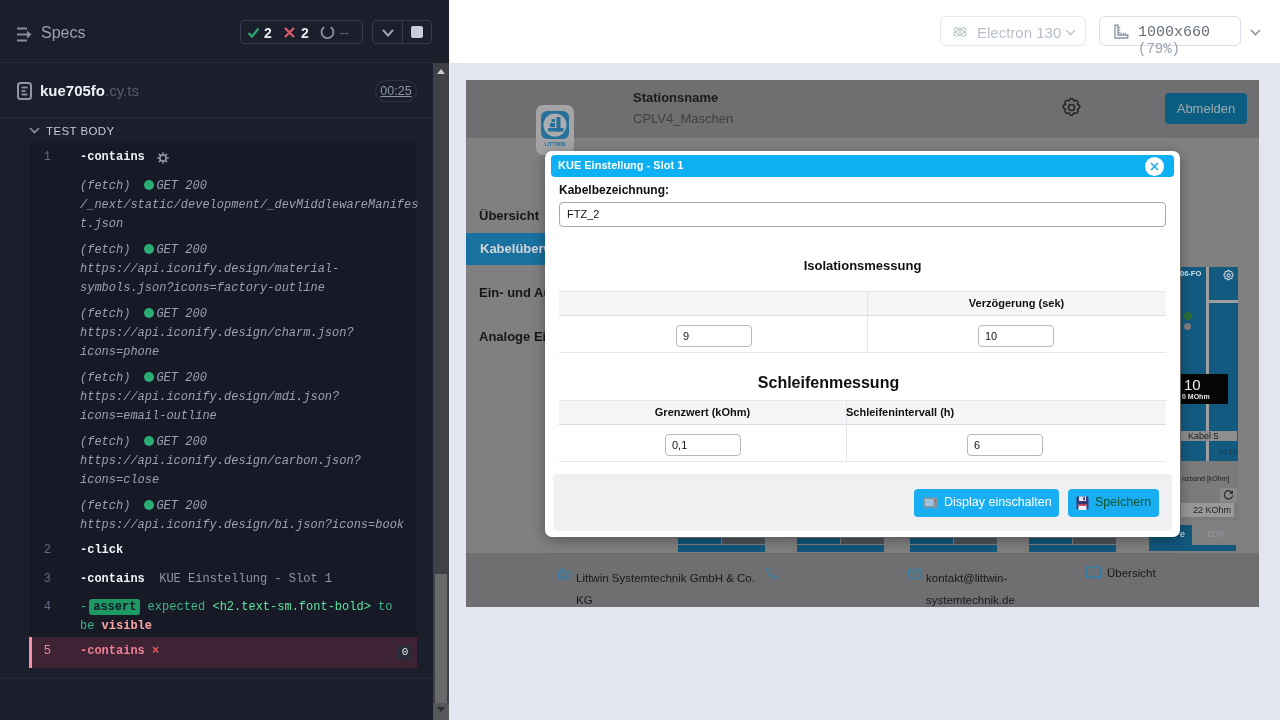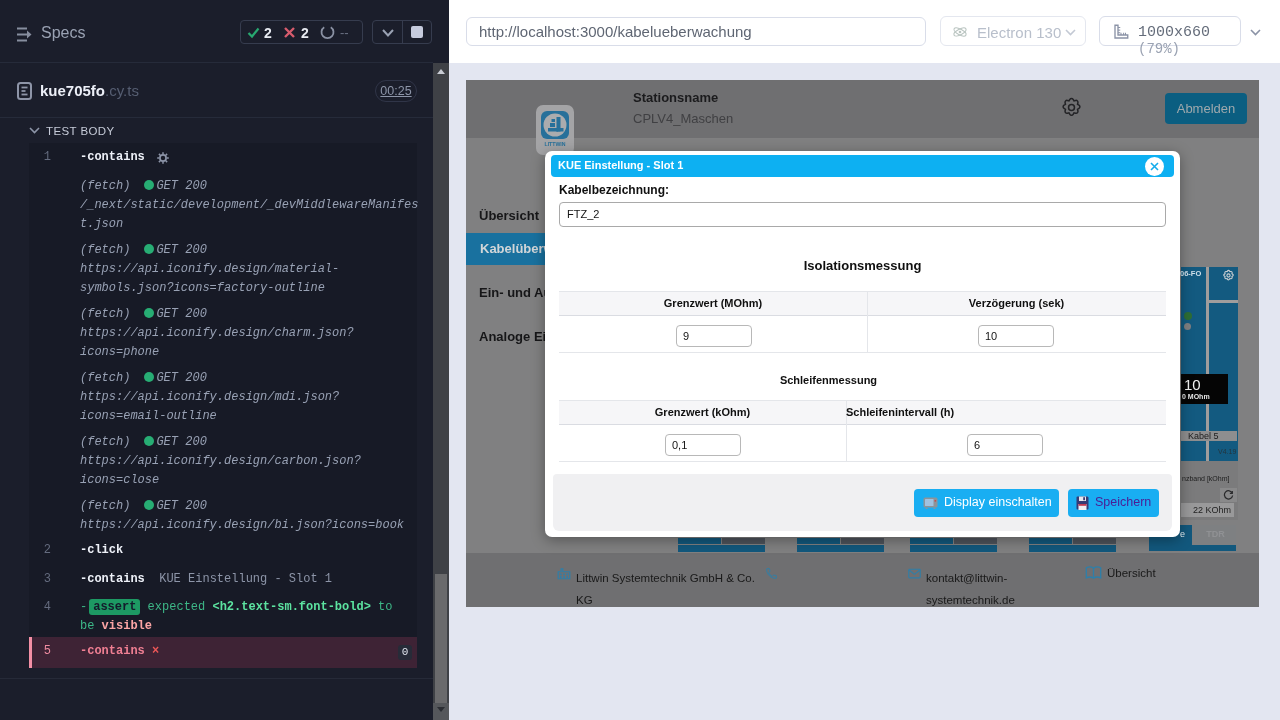--- a/index.html
+++ b/index.html
@@ -131,40 +131,39 @@
     <div class="cline fet" style="top:98px">(fetch)<span class="gdot"></span>GET 200<br>https://api.iconify.design/material-<br>symbols.json?icons=factory-outline</div>
     <div class="cline fet" style="top:162px">(fetch)<span class="gdot"></span>GET 200<br>https://api.iconify.design/charm.json?<br>icons=phone</div>
     <div class="cline fet" style="top:226px">(fetch)<span class="gdot"></span>GET 200<br>https://api.iconify.design/mdi.json?<br>icons=email-outline</div>
     <div class="cline fet" style="top:290px">(fetch)<span class="gdot"></span>GET 200<br>https://api.iconify.design/carbon.json?<br>icons=close</div>
     <div class="cline fet" style="top:354px">(fetch)<span class="gdot"></span>GET 200<br>https://api.iconify.design/bi.json?icons=book</div>
     <div class="lnum" style="top:398px">2</div>
     <div class="cline" style="top:398px"><span class="cmdname">-click</span></div>
     <div class="lnum" style="top:427px">3</div>
     <div class="cline" style="top:427px"><span class="cmdname">-contains</span>&nbsp;&nbsp;<span style="color:#8d95a8">KUE Einstellung - Slot 1</span></div>
     <div class="lnum" style="top:455px">4</div>
-    <div class="cline" style="top:455px;color:#3db787">-<span style="background:#1d9963;color:#141a2b;font-weight:bold;border-radius:3px;padding:1px 4px;margin-left:2px">assert</span> expected <span style="color:#5ce3a0;font-weight:bold">&lt;h2.text-sm.font-bold&gt;</span> to<br>be <span style="color:#fca5a5;font-weight:bold">visible</span></div>
+    <div class="cline" style="top:455px;color:#3db787">-<span style="background:#1d9963;color:#141a2b;font-weight:bold;border-radius:3px;padding:1px 4px;margin-left:2px">assert</span> expected <span style="color:#5ce3a0;font-weight:normal">&lt;h2.text-sm.font-bold&gt;</span> to<br>be <span style="color:#fca5a5;font-weight:bold">visible</span></div>
     <div id="failrow">
       <div class="lnum" style="top:5px;left:-3px;color:#f08ba0">5</div>
       <div class="cline" style="top:5px;left:48px"><span style="color:#f07f93;font-weight:bold">-contains</span> <span style="color:#ee5757;font-weight:bold">×</span></div>
       <div class="abs" style="left:366px;top:8px;width:14px;height:15px;background:#272b38;border-radius:3px;color:#dfe3ec;font-size:11px;text-align:center;line-height:15px">0</div>
     </div>
   </div>
   <div class="bsep"></div>
 </div>
 
 <div id="rscroll">
   <div class="track"></div>
   <div class="tri-up"></div>
   <div class="thumb"></div>
   <div class="btm"></div>
   <div class="tri-dn"></div>
 </div>
 
 <div id="topbar">
-  <div id="urlbox">http://localhost:3000/kabelueberwachung</div>
   <div id="electronbox">
     <svg class="abs" style="left:11px;top:7px" width="16" height="16" viewBox="0 0 24 24">
       <g fill="none" stroke="#b9c4c0" stroke-width="1.6">
         <ellipse cx="12" cy="12" rx="10" ry="4.2" transform="rotate(-28 12 12)"></ellipse>
         <ellipse cx="12" cy="12" rx="10" ry="4.2" transform="rotate(28 12 12)"></ellipse>
       </g>
       <circle cx="12" cy="12" r="2" fill="#b9c4c0"></circle>
     </svg>
     <div class="abs" style="left:36px;top:7px;font-size:15px;color:#b8bfcb">Electron 130</div>
     <svg class="abs" style="left:124px;top:12px" width="11" height="7" viewBox="0 0 11 7">
@@ -286,25 +285,24 @@
     <svg class="abs" style="left:605px;top:11px" width="9" height="9" viewBox="0 0 9 9">
         <path d="M1 1 L8 8 M8 1 L1 8" stroke="#14aceb" stroke-width="1.6"></path>
       </svg>
     <div class="abs" style="left:14px;top:32px;font-size:12px;font-weight:bold;color:#101010">Kabelbezeichnung:</div>
     <div class="abs" style="left:14px;top:51px;width:607px;height:25px;border:1px solid #a9a9a9;border-radius:4px;font-size:11px;color:#141414;line-height:23px;padding-left:7px">FTZ_2</div>
     <div class="abs" style="left:0;top:107px;width:635px;text-align:center;font-size:13px;font-weight:bold;color:#101010">Isolationsmessung</div>
 
     <div class="abs" style="left:14px;top:140px;width:607px;height:25px;background:#f6f6f8;border-top:1px solid #e4e6ea;border-bottom:1px solid #dadce2"></div>
     <div class="abs" style="left:14px;top:165px;width:607px;height:37px;background:#fff;border-bottom:1px solid #e4e6ea"></div>
     <div class="abs" style="left:322px;top:140px;width:1px;height:62px;background:#e4e6ea"></div>
-    <div class="abs" style="left:14px;top:146px;width:308px;text-align:center;font-size:11px;font-weight:bold;color:#101010">Grenzwert (MOhm)</div>
     <div class="abs" style="left:322px;top:146px;width:299px;text-align:center;font-size:11px;font-weight:bold;color:#101010">Verzögerung (sek)</div>
     <div class="abs" style="left:131px;top:174px;width:76px;height:22px;border:1px solid #b8b8b8;border-radius:4px;font-size:11px;color:#141414;line-height:20px;padding-left:6px">9</div>
     <div class="abs" style="left:433px;top:174px;width:76px;height:22px;border:1px solid #b8b8b8;border-radius:4px;font-size:11px;color:#141414;line-height:20px;padding-left:6px">10</div>
-    <div class="abs" style="left:0;top:223px;width:567px;text-align:center;font-size:11px;font-weight:bold;color:#101010">Schleifenmessung</div>
+    <div class="abs" style="left:0;top:223px;width:567px;text-align:center;font-size:16px;font-weight:bold;color:#101010">Schleifenmessung</div>
 
     <div class="abs" style="left:14px;top:249px;width:607px;height:25px;background:#f6f6f8;border-top:1px solid #e4e6ea;border-bottom:1px solid #dadce2"></div>
     <div class="abs" style="left:14px;top:274px;width:607px;height:37px;background:#fff;border-bottom:1px solid #e4e6ea"></div>
     <div class="abs" style="left:301px;top:249px;width:1px;height:62px;background:#e4e6ea"></div>
     <div class="abs" style="left:14px;top:255px;width:287px;text-align:center;font-size:11px;font-weight:bold;color:#101010">Grenzwert (kOhm)</div>
     <div class="abs" style="left:301px;top:255px;width:320px;text-align:left;font-size:11px;font-weight:bold;color:#101010">Schleifenintervall (h)</div>
     <div class="abs" style="left:120px;top:283px;width:76px;height:22px;border:1px solid #b8b8b8;border-radius:4px;font-size:11px;color:#141414;line-height:20px;padding-left:6px">0,1</div>
     <div class="abs" style="left:422px;top:283px;width:76px;height:22px;border:1px solid #b8b8b8;border-radius:4px;font-size:11px;color:#141414;line-height:20px;padding-left:6px">6</div>
 
     <div class="abs" style="left:8px;top:323px;width:619px;height:57px;background:#f0f0f2;border-radius:4px 4px 6px 6px"></div>
@@ -319,16 +317,16 @@
       <div class="abs" style="left:30px;top:6px;font-size:12.5px;color:#fff">Display einschalten</div>
     </div>
     <div class="abs" style="left:523px;top:338px;width:91px;height:28px;background:#19aef2;border-radius:4px">
       <svg class="abs" style="left:8px;top:7px" width="13" height="14" viewBox="0 0 13 14">
         <path d="M0.5 1.5 a1 1 0 0 1 1-1 h10 l1 1 v11 a1 1 0 0 1 -1 1 h-10 a1 1 0 0 1 -1-1 Z" fill="#363a75"></path>
         <rect x="3" y="0.5" width="7" height="4.5" fill="#e8e8ee"></rect>
         <rect x="7.2" y="1.2" width="1.8" height="3" fill="#363a75"></rect>
         <rect x="2.5" y="8" width="8" height="6" fill="#f0f0f4"></rect>
         <rect x="2.5" y="8" width="8" height="1.8" fill="#c23a52"></rect>
       </svg>
-      <div class="abs" style="left:27px;top:6px;font-size:12.5px;color:#4c1d95">Speichern</div>
+      <div class="abs" style="left:27px;top:6px;font-size:12.5px;color:#14532d">Speichern</div>
     </div>
   </div>
 </div>
 
 </body></html>

